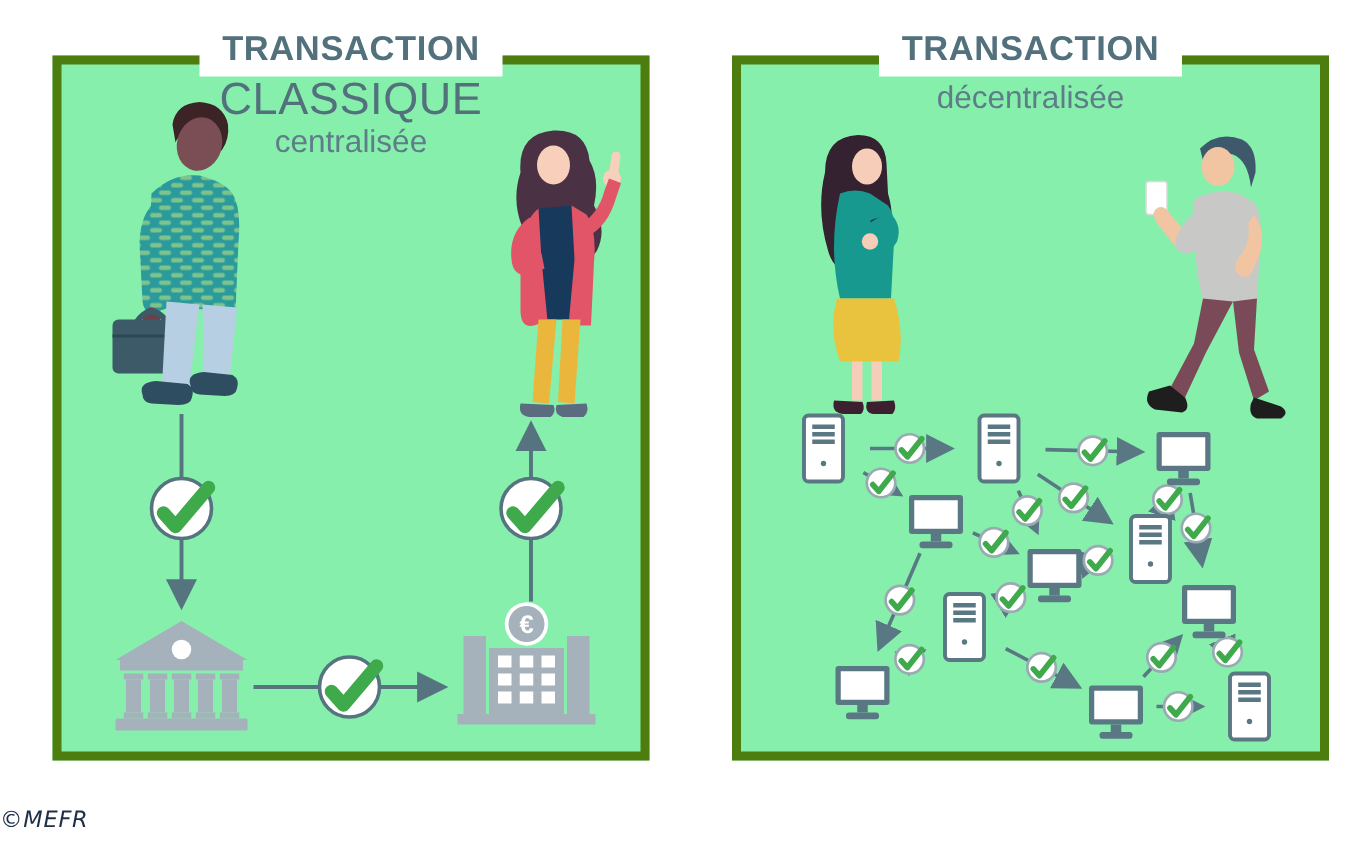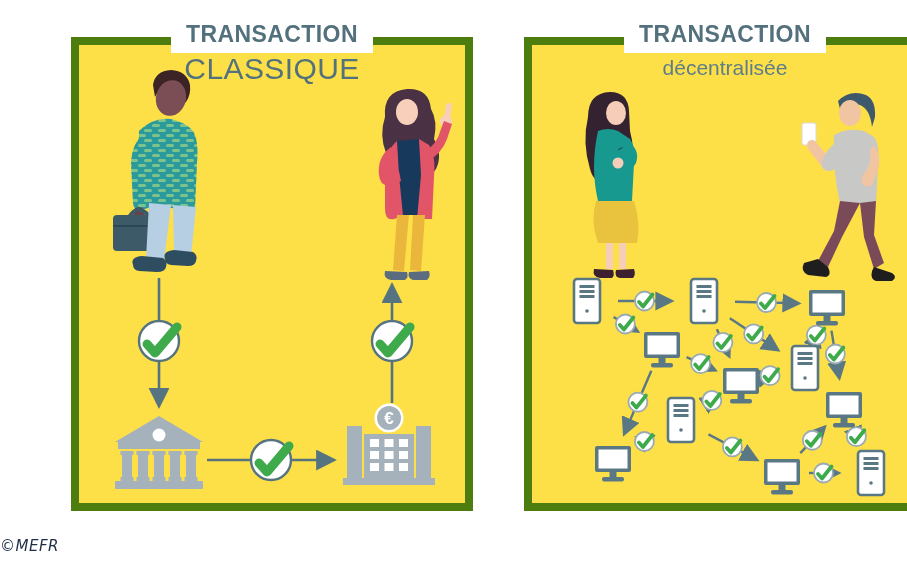--- a/index.html
+++ b/index.html
@@ -1,18 +1,18 @@
 <!DOCTYPE html>
 <html><head>
 <meta charset="utf-8">
 <style>
   html,body{margin:0;padding:0;background:#fff;}
   .canvas{position:relative;width:907px;height:562px;background:#fff;overflow:hidden;
           font-family:"Liberation Sans",sans-serif;}
-  .panel{position:absolute;top:37px;width:386px;height:458px;border:8px solid #4d7c0f;background:#fde047;margin-left:36px;}
+  .panel{position:absolute;top:37px;width:386px;height:458px;border:6px solid #4d7c0f;background:#86efac;}
   #panel-left{left:35px;}
   #panel-right{left:488px;}
   .panel-title{position:absolute;top:-24px;left:0;right:0;text-align:center;color:#53717d;z-index:5;}
   .tl1 span{display:inline-block;background:#fff;padding:0 15px 6px;font-size:23px;font-weight:bold;
             letter-spacing:.4px;line-height:26px;}
   .tl2{font-size:30px;font-weight:normal;letter-spacing:.4px;line-height:27px;margin-top:2px;}
   .tl3{font-size:21px;font-weight:normal;color:#5e7d89;line-height:25px;margin-top:2px;}
   .fig{position:absolute;z-index:3;}
   svg.layer{position:absolute;left:0;top:0;z-index:2;}
   .caption{position:absolute;left:0;right:0;top:537px;
@@ -21,20 +21,21 @@
 </style>
 </head>
 <body>
 
 <div class="canvas">
 
   <section class="panel" id="panel-left">
     <div class="panel-title">
       <div class="tl1"><span>TRANSACTION</span></div>
       <div class="tl2">CLASSIQUE</div>
+      <div class="tl3">centralisée</div>
     </div>
 
     <svg class="fig" style="left:22px;top:22px" width="128" height="212" viewBox="0 0 128 212">
       <defs>
         <pattern id="swpat" width="14" height="10" patternUnits="userSpaceOnUse">
           <rect width="14" height="10" fill="#2a9a9c"></rect>
           <rect x="1" y="2" width="8" height="3" rx="1.5" fill="#7cc48c"></rect>
           <rect x="9" y="7" width="8" height="3" rx="1.5" fill="#7cc48c"></rect>
           <rect x="-5" y="7" width="8" height="3" rx="1.5" fill="#7cc48c"></rect>
         </pattern>

